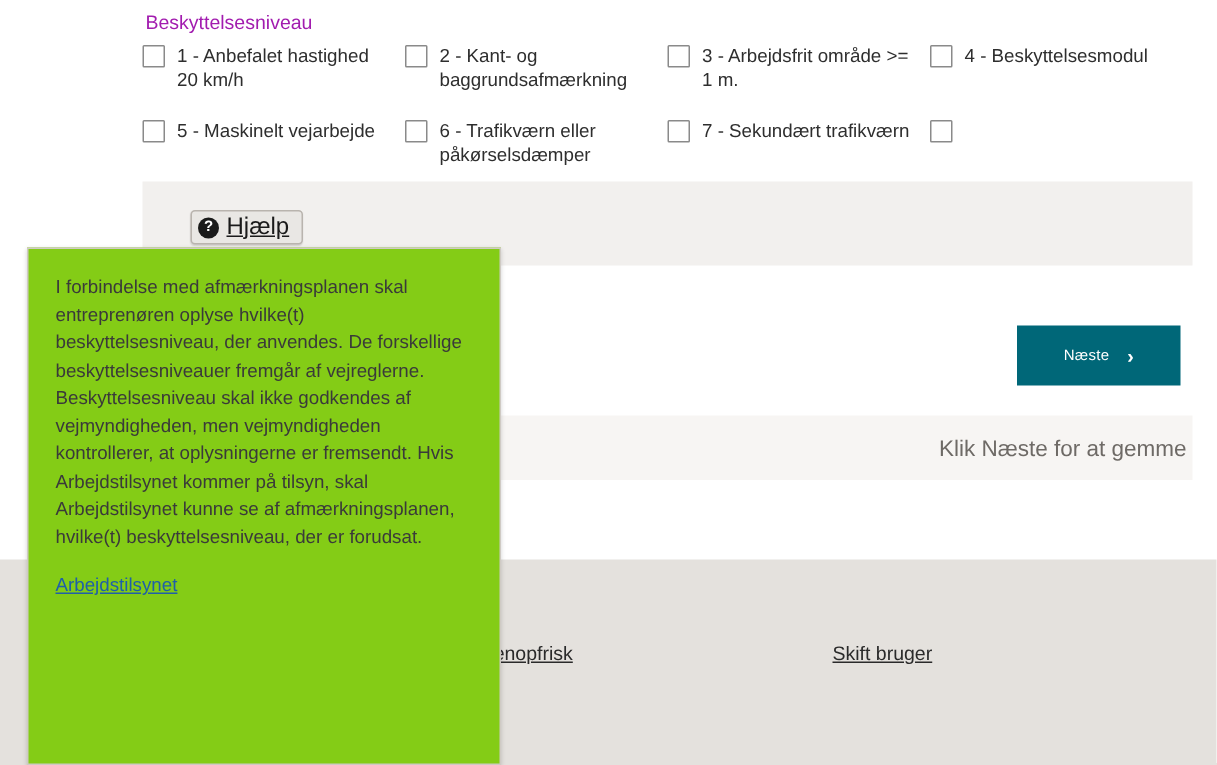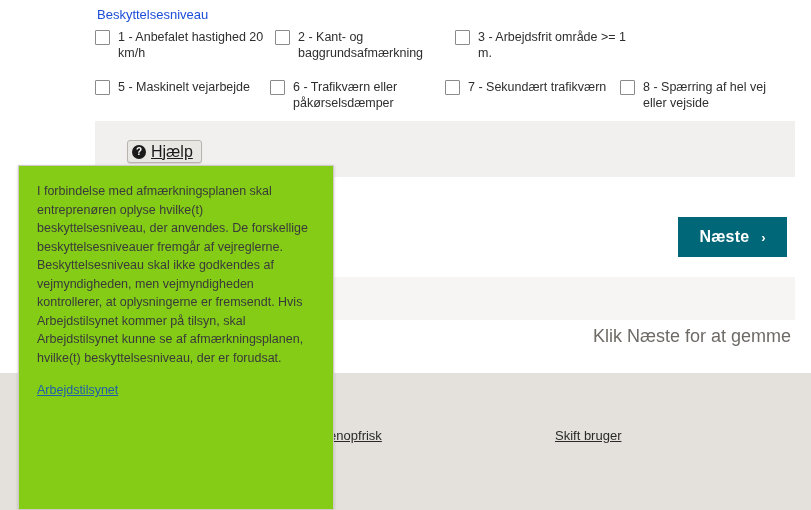--- a/index.html
+++ b/index.html
@@ -31,21 +31,21 @@
     height: 373px;
     background: #ffffff;
   }
 
   
   .section-title {
     position: absolute;
     left: 97px;
     top: 7px;
     font-size: 13px;
-    color: #1d4ed8;
+    color: #a21caf;
   }
 
   .checkbox-grid {
     position: absolute;
     left: 95px;
     top: 29px;
     width: 700px;
   }
 
   .cb-row {
@@ -126,22 +126,22 @@
     width: 109px;
     height: 40px;
     background: #006778;
     color: #ffffff;
     display: flex;
     align-items: center;
     justify-content: center;
     cursor: pointer;
   }
   .next-label {
-    font-size: 16px;
-    font-weight: bold;
+    font-size: 10px;
+    font-weight: normal;
     letter-spacing: 0.2px;
   }
   .next-chevron {
     margin-left: 12px;
     font-size: 13px;
     font-weight: bold;
   }
 
   
   .hint-strip {
@@ -149,23 +149,22 @@
     left: 95px;
     top: 277px;
     width: 700px;
     height: 43px;
     background: #f7f5f3;
   }
   .hint-text {
     position: absolute;
     right: 20px;
     top: 291px;
-    font-size: 18px;
+    font-size: 15px;
     color: #6e6a66;
-    margin-top: 35px;
   }
 
   
   .footer {
     position: absolute;
     left: 0;
     top: 373px;
     width: 811px;
     height: 137px;
     background: #e4e1dd;
@@ -224,37 +223,40 @@
         <span class="cb-label">1 - Anbefalet hastighed 20 km/h</span>
       </div>
       <div class="cb-cell">
         <span class="cb-box"></span>
         <span class="cb-label">2 - Kant- og baggrundsafmærkning</span>
       </div>
       <div class="cb-cell">
         <span class="cb-box"></span>
         <span class="cb-label">3 - Arbejdsfrit område &gt;= 1 m.</span>
       </div>
+      <div class="cb-cell">
+        <span class="cb-box"></span>
+        <span class="cb-label">4 - Beskyttelsesmodul</span>
+      </div>
     </div>
     <div class="cb-row">
       <div class="cb-cell">
         <span class="cb-box"></span>
         <span class="cb-label">5 - Maskinelt vejarbejde</span>
       </div>
       <div class="cb-cell">
         <span class="cb-box"></span>
         <span class="cb-label">6 - Trafikværn eller påkørselsdæmper</span>
       </div>
       <div class="cb-cell">
         <span class="cb-box"></span>
         <span class="cb-label">7 - Sekundært trafikværn</span>
       </div>
       <div class="cb-cell">
         <span class="cb-box"></span>
-        <span class="cb-label">8 - Spærring af hel vej eller vejside</span>
       </div>
     </div>
   </div>
 
   <div class="help-band"></div>
 
   <div class="help-button">
     <span class="help-q">?</span>
     <span class="help-text">Hjælp</span>
   </div>

